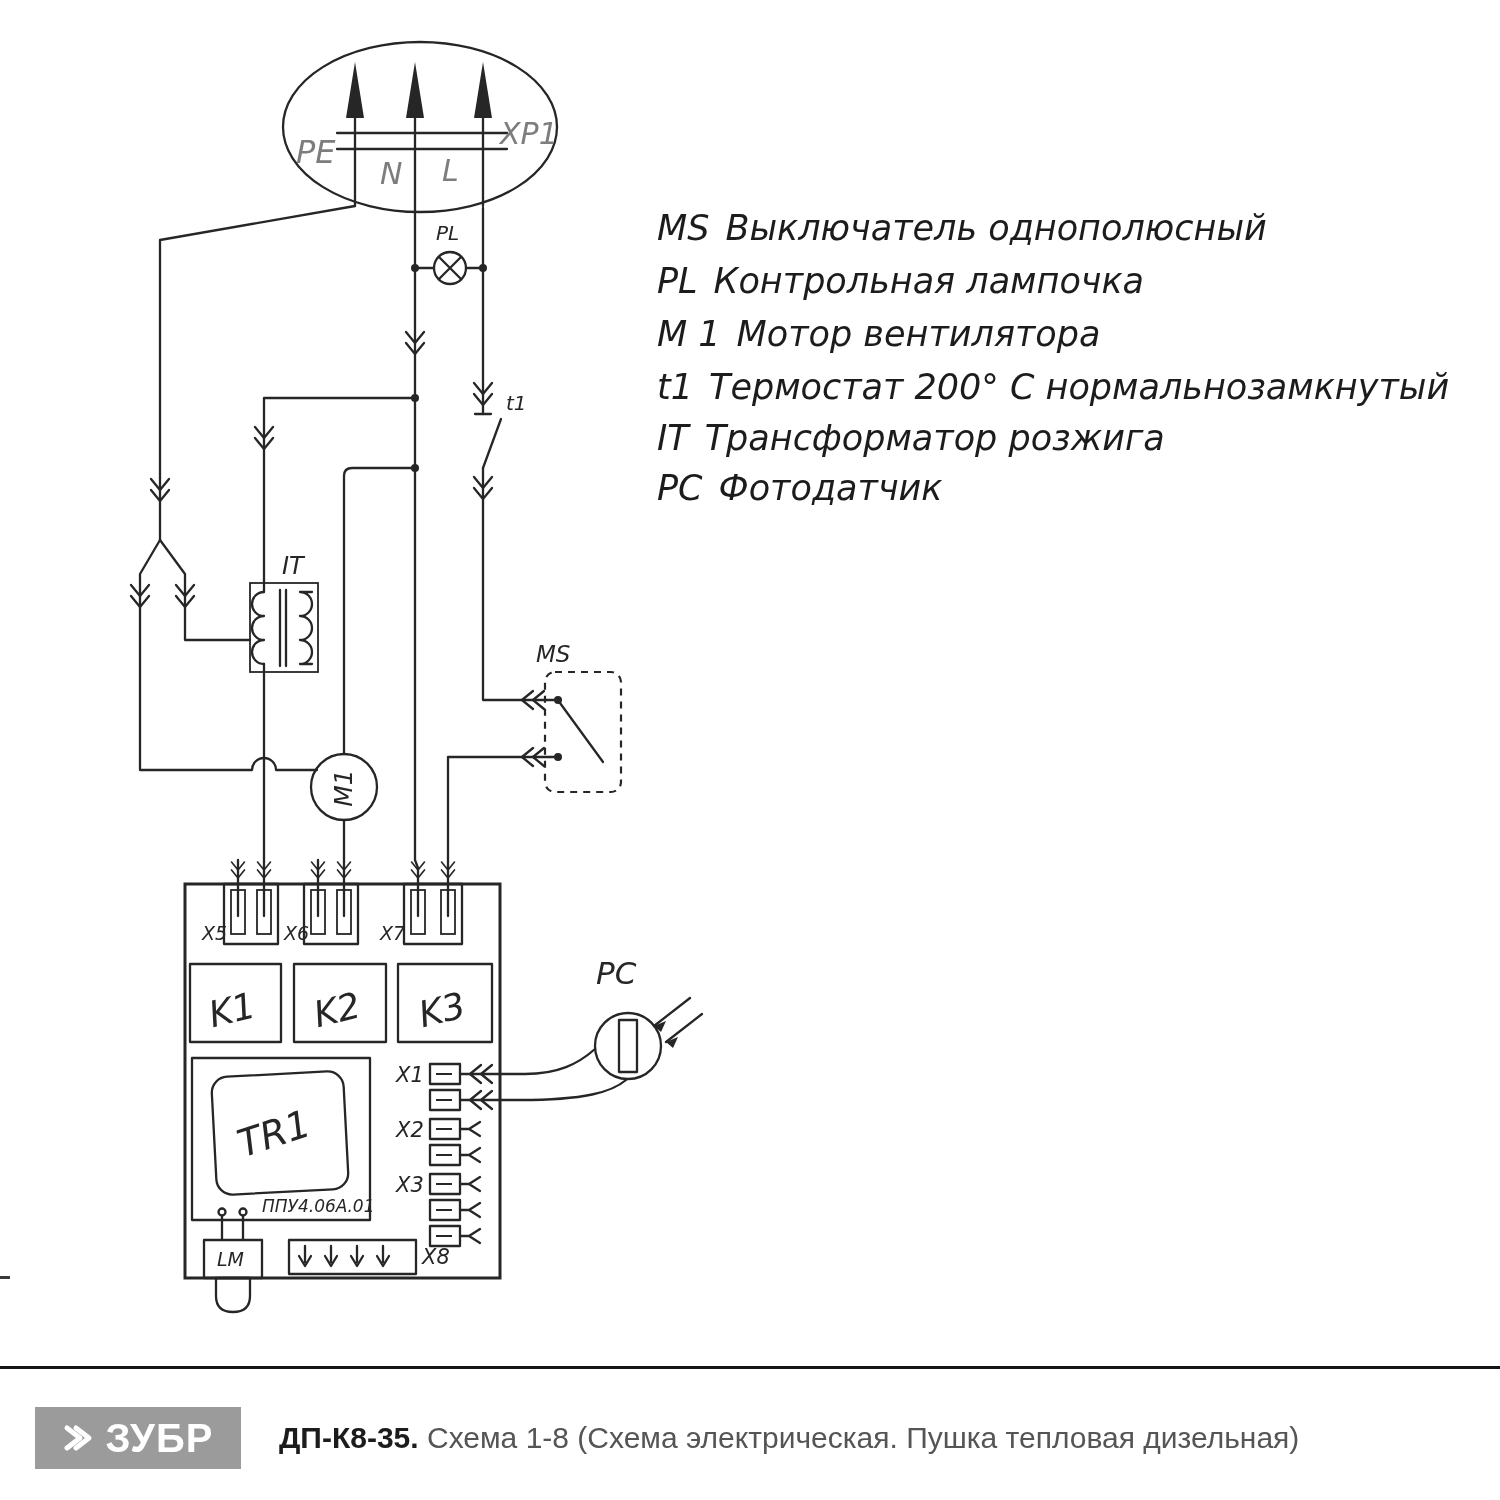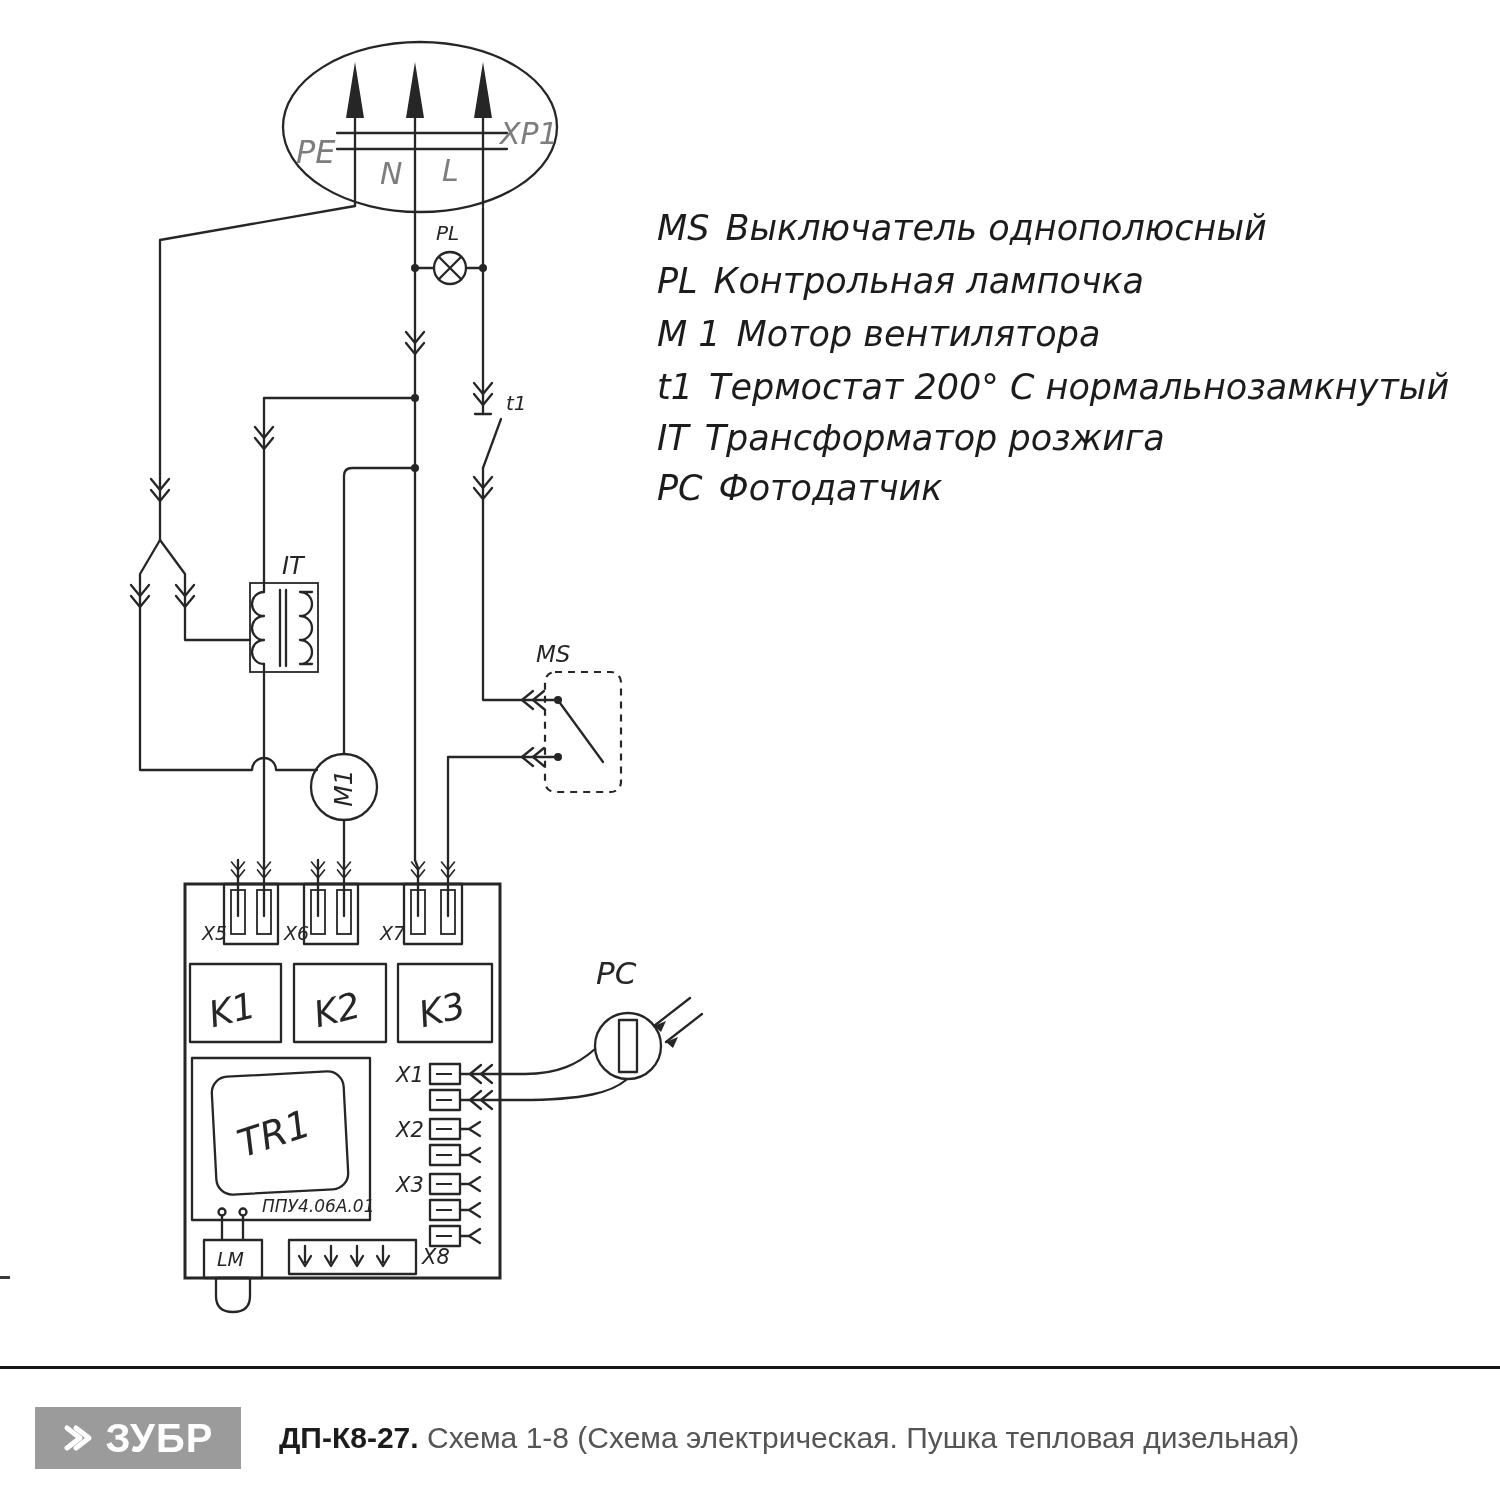--- a/index.html
+++ b/index.html
@@ -239,18 +239,18 @@
 
 
 <div class="footer">
   <div class="logo">
     <svg width="34" height="34" viewBox="0 0 34 34">
       <path d="M4,7 L17,17 L4,27 M13,7 L26,17 L13,27" stroke="#ffffff" stroke-width="5" fill="none" stroke-linecap="round" stroke-linejoin="round"></path>
     </svg>
     <span class="logo-text">ЗУБР</span>
   </div>
   <div class="caption">
-    <span class="model">ДП-К8-27.</span>
+    <span class="model">ДП-К8-35.</span>
     <span>Схема 1-8 (Схема электрическая. Пушка тепловая дизельная)</span>
   </div>
 </div>
 
 </div>
 
 </body></html>

